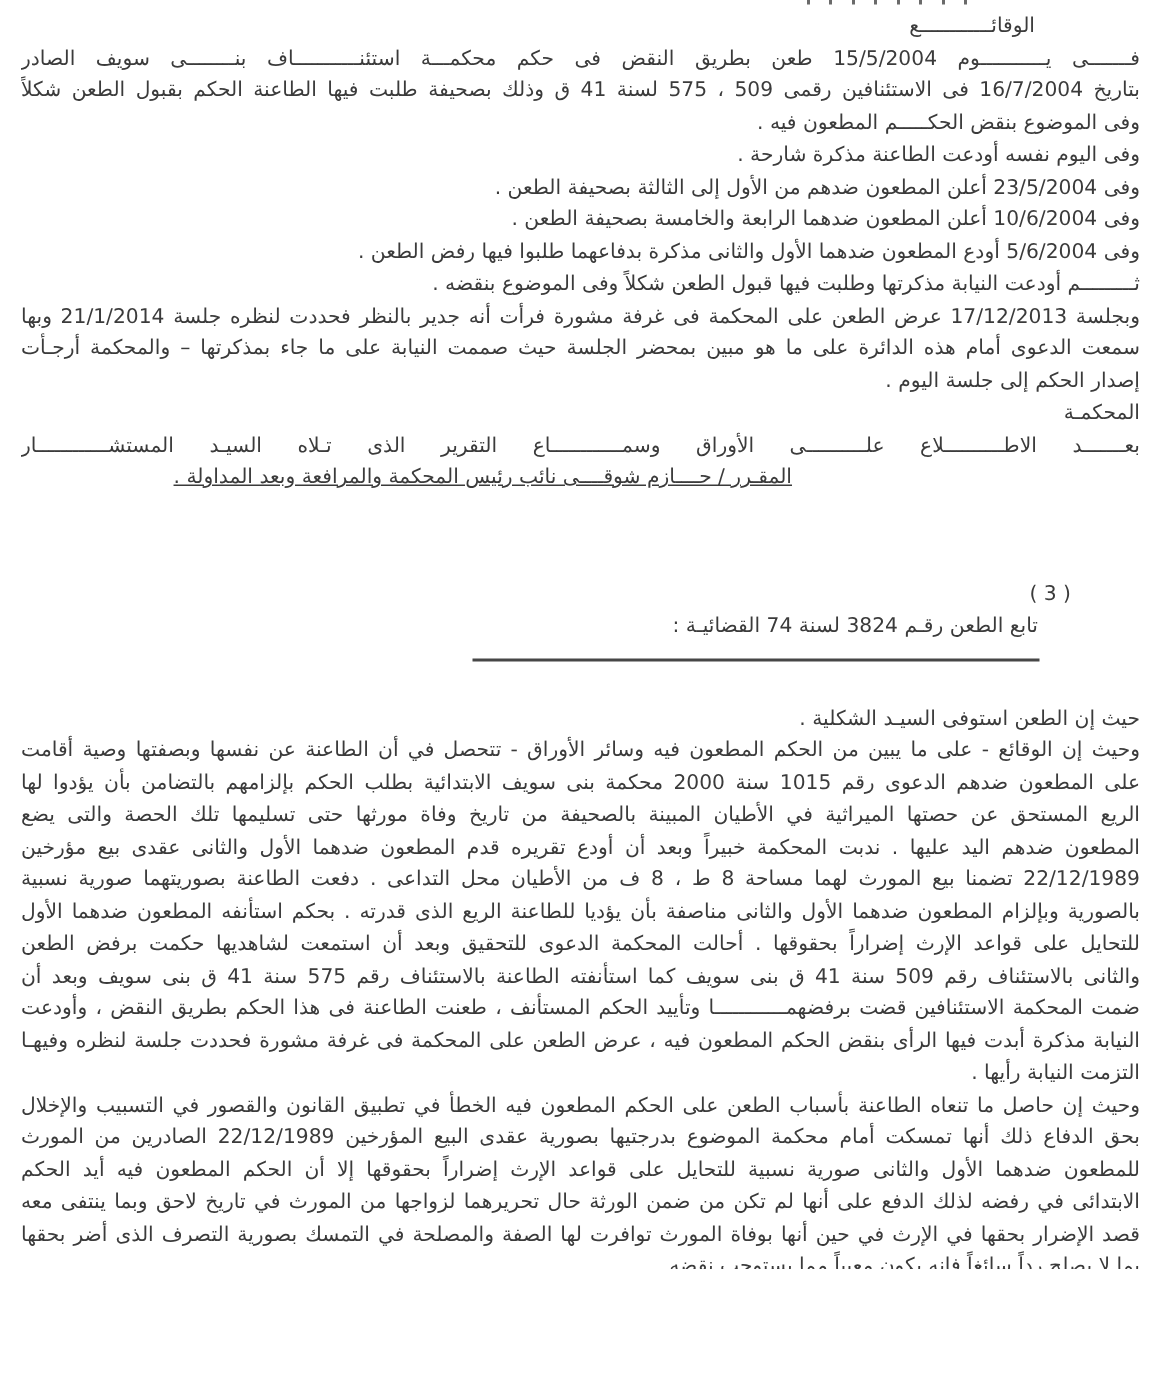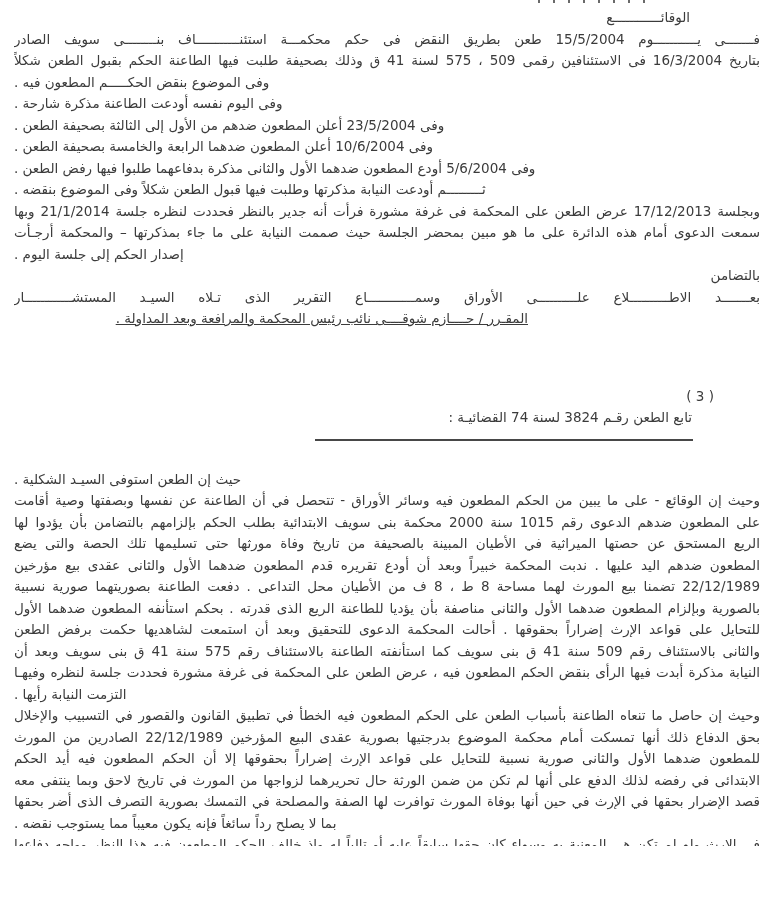--- a/index.html
+++ b/index.html
@@ -11,21 +11,21 @@
     background:#ffffff;
     direction:rtl;
     font-family:"DejaVu Sans", sans-serif;
     font-size:13.5px;
     line-height:21.5px;
     color:#3b3b3b;
     overflow:hidden;
   }
   .ln { white-space:nowrap; height:21.5px; overflow:hidden; }
   .body-justified { text-align:justify; text-align-last:justify; text-justify:inter-word; }
-  .body-right { text-align:left; }
+  .body-right { text-align:right; }
   .facts-heading { text-align:right; margin-right:70px; letter-spacing:0.3px; }
   .court-heading { text-align:right; }
   .reporter-line { text-align:right; margin-right:232px;text-decoration:underline; }
   .page-number { text-align:right; margin-right:46px; margin-top:56px; }
   .case-reference { text-align:right; margin-right:68px; }
   .divider {
     height:0; width:378px;
     border-top:2px solid #474747;
     margin:10px 67px 28px auto;
   }
@@ -41,45 +41,46 @@
 <body>
 
 <div class="page">
 
   <div class="top-fragment">
     <div class="marks"></div>
   </div>
   <div>
       <div class="ln facts-heading">الوقائــــــــــــع</div>
       <div class="ln body-justified">فـــــــى يـــــــــــوم 15/5/2004 طعن بطريق النقض فى حكم محكمـــة استئنـــــــــــاف بنــــــــى سويف الصادر</div>
-      <div class="ln body-justified">بتاريخ 16/3/2004 فى الاستئنافين رقمى 509 ، 575 لسنة 41 ق وذلك بصحيفة طلبت فيها الطاعنة الحكم بقبول الطعن شكلاً</div>
+      <div class="ln body-justified">بتاريخ 16/7/2004 فى الاستئنافين رقمى 509 ، 575 لسنة 41 ق وذلك بصحيفة طلبت فيها الطاعنة الحكم بقبول الطعن شكلاً</div>
       <div class="ln body-right">وفى الموضوع بنقض الحكـــــم المطعون فيه .</div>
       <div class="ln body-right">وفى اليوم نفسه أودعت الطاعنة مذكرة شارحة .</div>
       <div class="ln body-right">وفى 23/5/2004 أعلن المطعون ضدهم من الأول إلى الثالثة بصحيفة الطعن .</div>
       <div class="ln body-right">وفى 10/6/2004 أعلن المطعون ضدهما الرابعة والخامسة بصحيفة الطعن .</div>
       <div class="ln body-right">وفى 5/6/2004 أودع المطعون ضدهما الأول والثانى مذكرة بدفاعهما طلبوا فيها رفض الطعن .</div>
       <div class="ln body-right">ثـــــــــم أودعت النيابة مذكرتها وطلبت فيها قبول الطعن شكلاً وفى الموضوع بنقضه .</div>
       <div class="ln body-justified">وبجلسة 17/12/2013 عرض الطعن على المحكمة فى غرفة مشورة فرأت أنه جدير بالنظر فحددت لنظره جلسة 21/1/2014 وبها</div>
       <div class="ln body-justified">سمعت الدعوى أمام هذه الدائرة على ما هو مبين بمحضر الجلسة حيث صممت النيابة على ما جاء بمذكرتها – والمحكمة أرجـأت</div>
       <div class="ln body-right">إصدار الحكم إلى جلسة اليوم .</div>
-      <div class="ln court-heading">بالتضامن</div>
+      <div class="ln court-heading">المحكمـة</div>
       <div class="ln body-justified">بعـــــــد الاطــــــــــلاع علــــــــــى الأوراق وسمــــــــــــاع التقرير الذى تـلاه السيـد المستشــــــــــــار</div>
       <div class="ln reporter-line">المقـرر / حــــازم شوقــــى نائب رئيس المحكمة والمرافعة وبعد المداولة .</div>
       <div class="ln page-number">( 3 )</div>
       <div class="ln case-reference">تابع الطعن رقـم 3824 لسنة 74 القضائيـة :</div>
       <div class="divider"></div>
       <div class="ln body-right">حيث إن الطعن استوفى السيـد الشكلية .</div>
       <div class="ln body-justified">وحيث إن الوقائع - على ما يبين من الحكم المطعون فيه وسائر الأوراق - تتحصل في أن الطاعنة عن نفسها وبصفتها وصية أقامت</div>
       <div class="ln body-justified">على المطعون ضدهم الدعوى رقم 1015 سنة 2000 محكمة بنى سويف الابتدائية بطلب الحكم بإلزامهم بالتضامن بأن يؤدوا لها</div>
       <div class="ln body-justified">الريع المستحق عن حصتها الميراثية في الأطيان المبينة بالصحيفة من تاريخ وفاة مورثها حتى تسليمها تلك الحصة والتى يضع</div>
       <div class="ln body-justified">المطعون ضدهم اليد عليها . ندبت المحكمة خبيراً وبعد أن أودع تقريره قدم المطعون ضدهما الأول والثانى عقدى بيع مؤرخين</div>
       <div class="ln body-justified">22/12/1989 تضمنا بيع المورث لهما مساحة 8 ط ، 8 ف من الأطيان محل التداعى . دفعت الطاعنة بصوريتهما صورية نسبية</div>
       <div class="ln body-justified">بالصورية وبإلزام المطعون ضدهما الأول والثانى مناصفة بأن يؤديا للطاعنة الريع الذى قدرته . بحكم استأنفه المطعون ضدهما الأول</div>
       <div class="ln body-justified">للتحايل على قواعد الإرث إضراراً بحقوقها . أحالت المحكمة الدعوى للتحقيق وبعد أن استمعت لشاهديها حكمت برفض الطعن</div>
       <div class="ln body-justified">والثانى بالاستئناف رقم 509 سنة 41 ق بنى سويف كما استأنفته الطاعنة بالاستئناف رقم 575 سنة 41 ق بنى سويف وبعد أن</div>
+      <div class="ln body-justified">ضمت المحكمة الاستئنافين قضت برفضهمــــــــــــا وتأييد الحكم المستأنف ، طعنت الطاعنة فى هذا الحكم بطريق النقض ، وأودعت</div>
       <div class="ln body-justified">النيابة مذكرة أبدت فيها الرأى بنقض الحكم المطعون فيه ، عرض الطعن على المحكمة فى غرفة مشورة فحددت جلسة لنظره وفيهـا</div>
       <div class="ln body-right">التزمت النيابة رأيها .</div>
       <div class="ln body-justified">وحيث إن حاصل ما تنعاه الطاعنة بأسباب الطعن على الحكم المطعون فيه الخطأ في تطبيق القانون والقصور في التسبيب والإخلال</div>
       <div class="ln body-justified">بحق الدفاع ذلك أنها تمسكت أمام محكمة الموضوع بدرجتيها بصورية عقدى البيع المؤرخين 22/12/1989 الصادرين من المورث</div>
       <div class="ln body-justified">للمطعون ضدهما الأول والثانى صورية نسبية للتحايل على قواعد الإرث إضراراً بحقوقها إلا أن الحكم المطعون فيه أيد الحكم</div>
       <div class="ln body-justified">الابتدائى في رفضه لذلك الدفع على أنها لم تكن من ضمن الورثة حال تحريرهما لزواجها من المورث في تاريخ لاحق وبما ينتفى معه</div>
       <div class="ln body-justified">قصد الإضرار بحقها في الإرث في حين أنها بوفاة المورث توافرت لها الصفة والمصلحة في التمسك بصورية التصرف الذى أضر بحقها</div>
       <div class="ln body-right">بما لا يصلح رداً سائغاً فإنه يكون معيباً مما يستوجب نقضه .</div>
       <div class="ln body-justified">في الإرث ولو لم تكن هى المعنية به وسواء كان حقها سابقاً عليه أو تالياً له وإذ خالف الحكم المطعون فيه هذا النظر وواجه دفاعها</div>
     </div>

